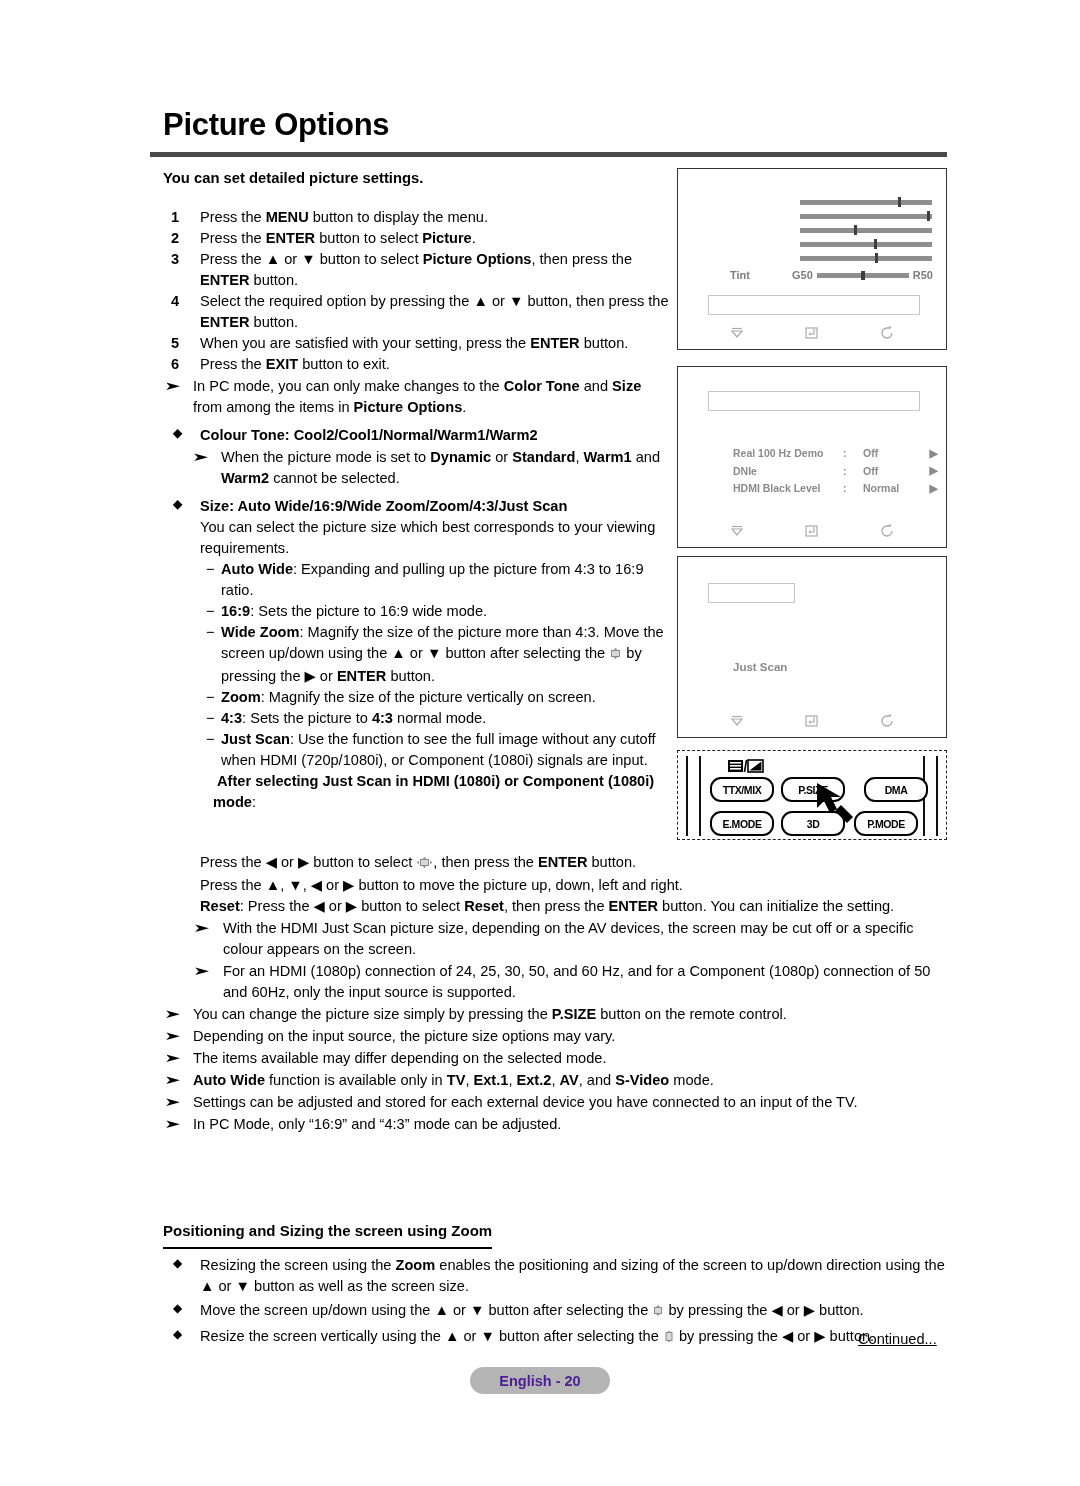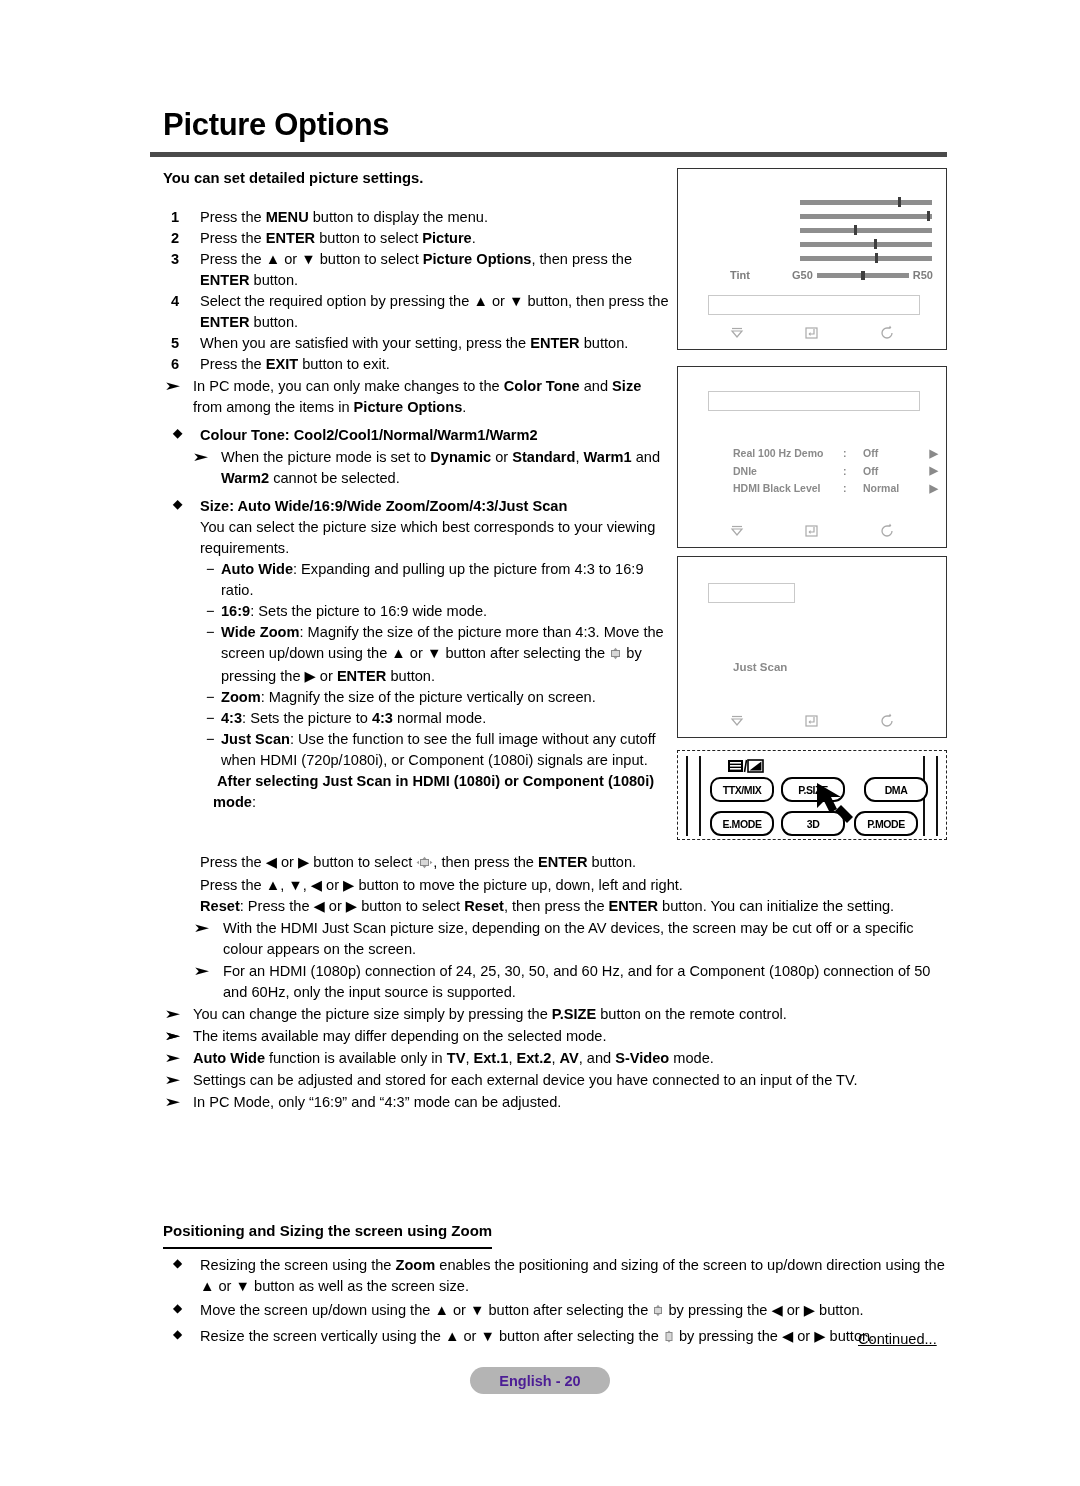--- a/index.html
+++ b/index.html
@@ -141,21 +141,21 @@
   .rsideL{position:absolute;left:8px;top:5px;width:11px;height:80px;
       border-left:2.5px solid #111;border-right:2.5px solid #111;}
   .rsideR{position:absolute;right:8px;top:5px;width:11px;height:80px;
       border-left:2.5px solid #111;border-right:2.5px solid #111;}
   .btn{
     position:absolute;width:60px;height:21px;border:2.4px solid #000;
     border-radius:11px;background:#fff;
     display:flex;align-items:center;justify-content:center;
     font-size:10.5px;font-weight:bold;letter-spacing:-0.4px;
   }
-  .b-ttx{left:32px;top:26px;border-radius:10px;}
+  .b-ttx{left:32px;top:26px;}
   .b-psize{left:103px;top:26px;}
   .b-dma{left:186px;top:26px;}
   .b-emode{left:32px;top:60px;}
   .b-3d{left:103px;top:60px;}
   .b-pmode{left:176px;top:60px;}
   .ttxicon{position:absolute;left:50px;top:8px;width:36px;height:14px;}
   .cursor-arrow{position:absolute;left:137px;top:30px;width:52px;height:46px;}
 
   
   .gi{display:inline-block;vertical-align:-2px;}
@@ -276,20 +276,21 @@
       <span class="ar">➤</span>
       <span>For an HDMI (1080p) connection of 24, 25, 30, 50, and 60 Hz, and for a Component (1080p) connection of 50 and 60Hz, only the input source is supported.</span>
     </div>
 
     <div class="note">
       <span class="ar">➤</span>
       <span>You can change the picture size simply by pressing the <b>P.SIZE</b> button on the remote control.</span>
     </div>
     <div class="note">
       <span class="ar">➤</span>
+      <span>Depending on the input source, the picture size options may vary.</span>
     </div>
     <div class="note">
       <span class="ar">➤</span>
       <span>The items available may differ depending on the selected mode.</span>
     </div>
     <div class="note">
       <span class="ar">➤</span>
       <span><b>Auto Wide</b> function is available only in <b>TV</b>, <b>Ext.1</b>, <b>Ext.2</b>, <b>AV</b>, and <b>S-Video</b> mode.</span>
     </div>
     <div class="note">

